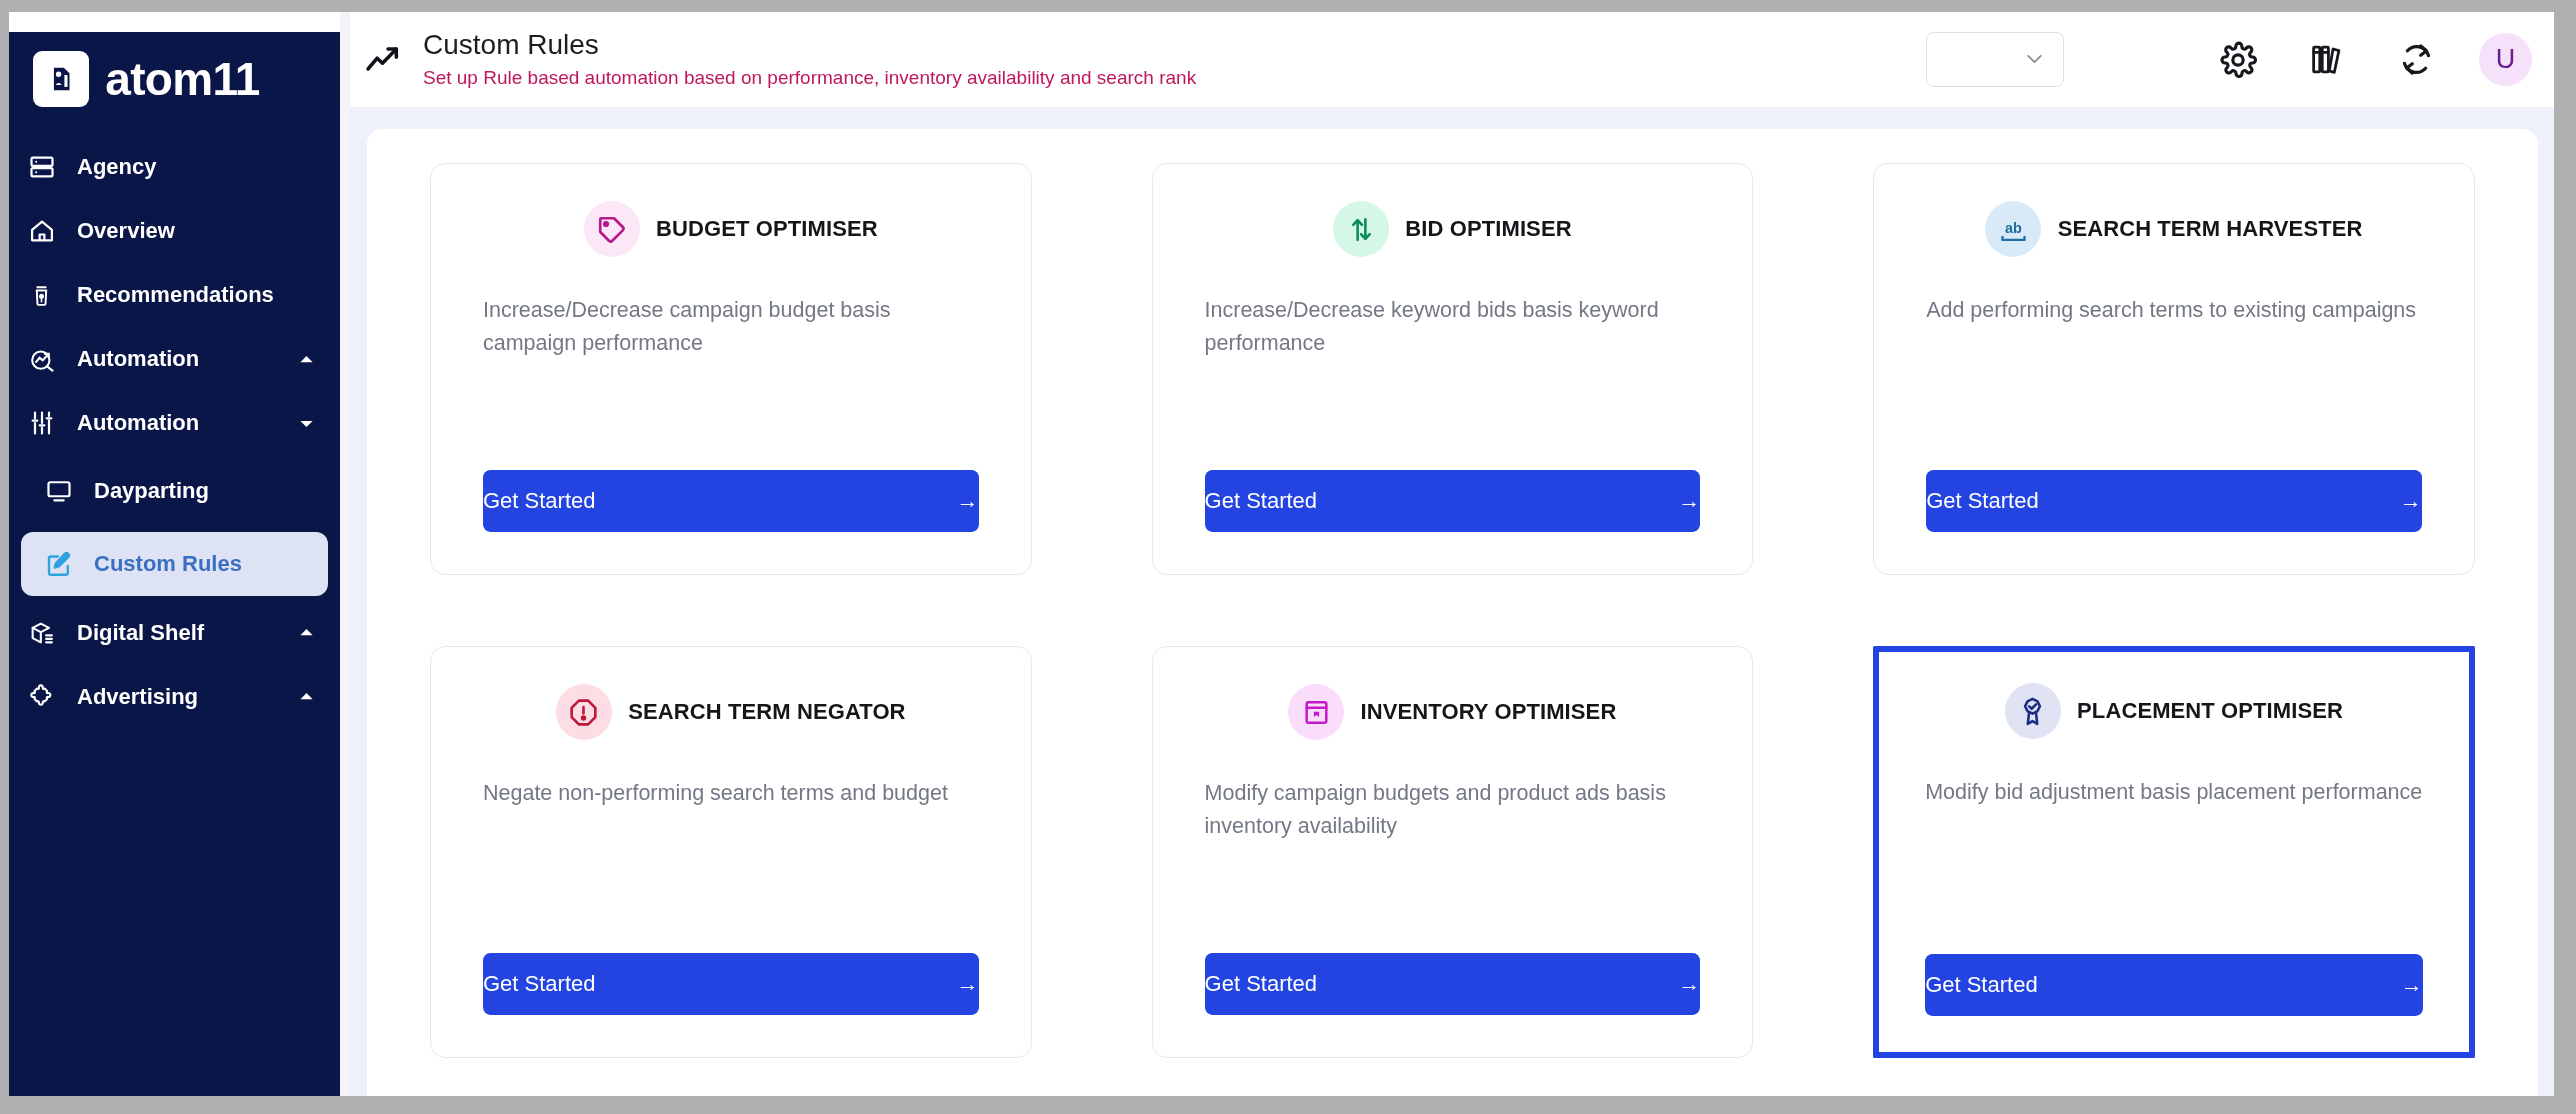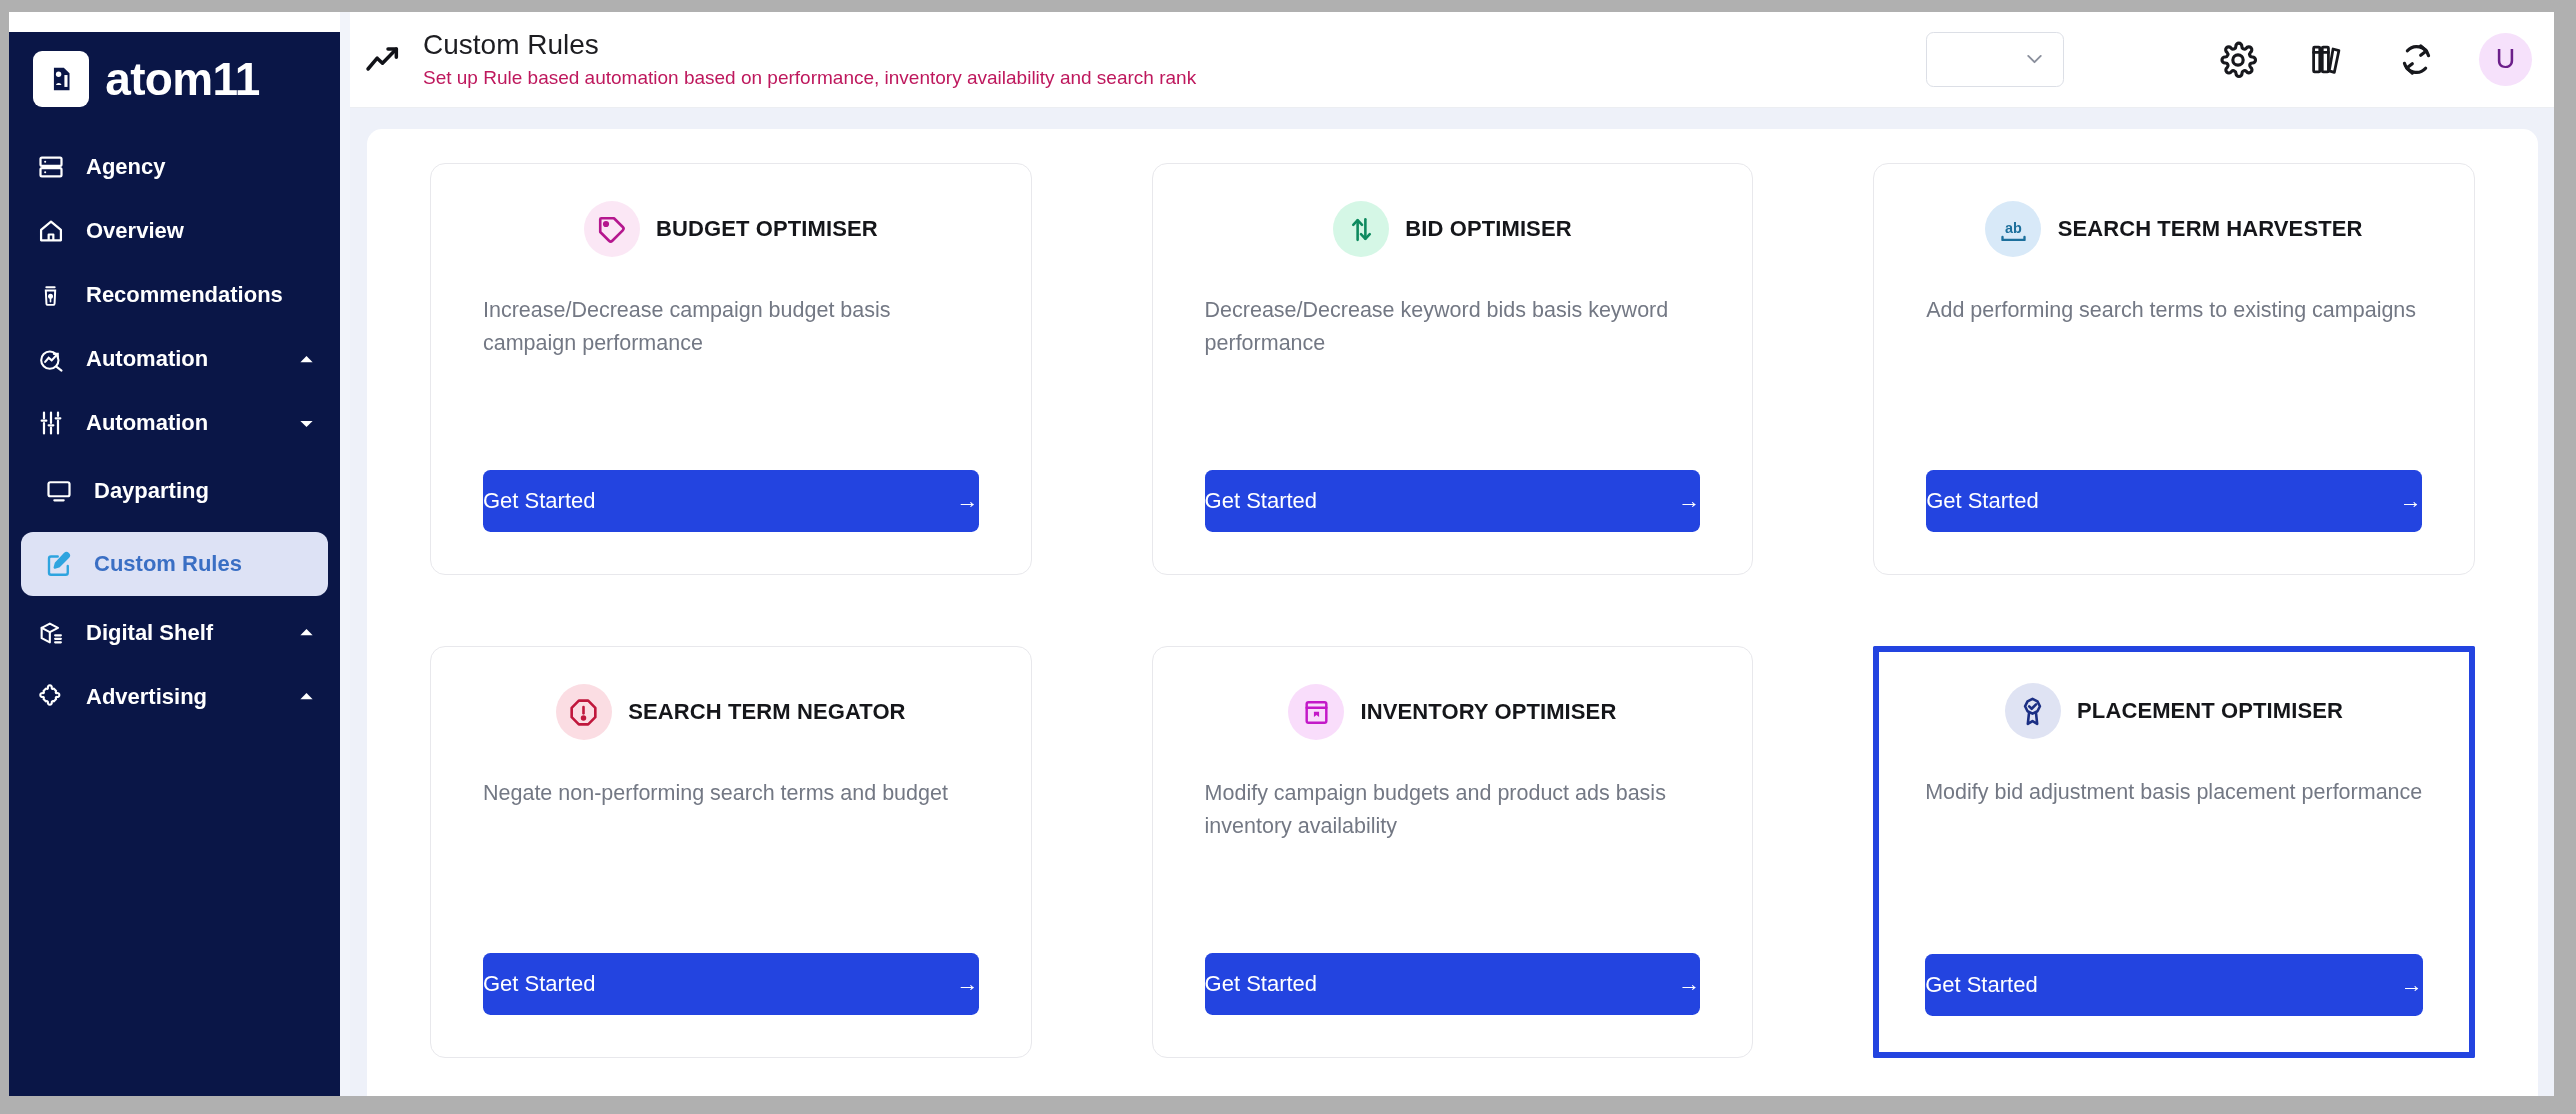--- a/index.html
+++ b/index.html
@@ -44,21 +44,21 @@
     color: #ffffff;
     font-size: 46px;
     font-weight: 700;
     letter-spacing: -0.7px;
     line-height: 1;
   }
   .nav-item {
     display: flex; align-items: center;
     gap: 19px;
     height: 64px;
-    padding: 0 22px 0 25px;
+    padding: 0 22px 0 16px;
     color: #ffffff;
     font-size: 22px;
     font-weight: 600;
     cursor: pointer;
     position: relative;
     white-space: nowrap;
   }
   .nav-item .nav-ico {
     width: 33px; height: 33px;
     flex: 0 0 33px;
@@ -440,21 +440,21 @@
               <span class="card-icon-badge" style="background:#d5f7e6">
                 <svg width="31" height="31" viewBox="0 0 24 24" fill="none" stroke="#0e8a5f" stroke-width="2" stroke-linecap="round" stroke-linejoin="round">
                   <path d="M9 20V5"></path>
                     <path d="M5.6 8.4 9 4.8l3.4 3.6"></path>
                   <path d="M15 4v15"></path>
                     <path d="M11.6 15.6 15 19.2l3.4-3.6"></path>
                 </svg>
               </span>
               <span class="card-title">BID OPTIMISER</span>
             </div>
-            <p class="card-desc">Decrease/Decrease keyword bids basis keyword performance</p>
+            <p class="card-desc">Increase/Decrease keyword bids basis keyword performance</p>
             <button class="cta-button">
               <span>Get Started</span>
               <span class="cta-arrow">→</span>
             </button>
           </article>
 
           <article class="rule-card">
             <div class="card-head">
               <span class="card-icon-badge" style="background:#d8e9f8">
                 <svg width="33" height="33" viewBox="0 0 24 24" fill="none" stroke="#1c6f9c" stroke-width="1.7" stroke-linecap="round" stroke-linejoin="round">

